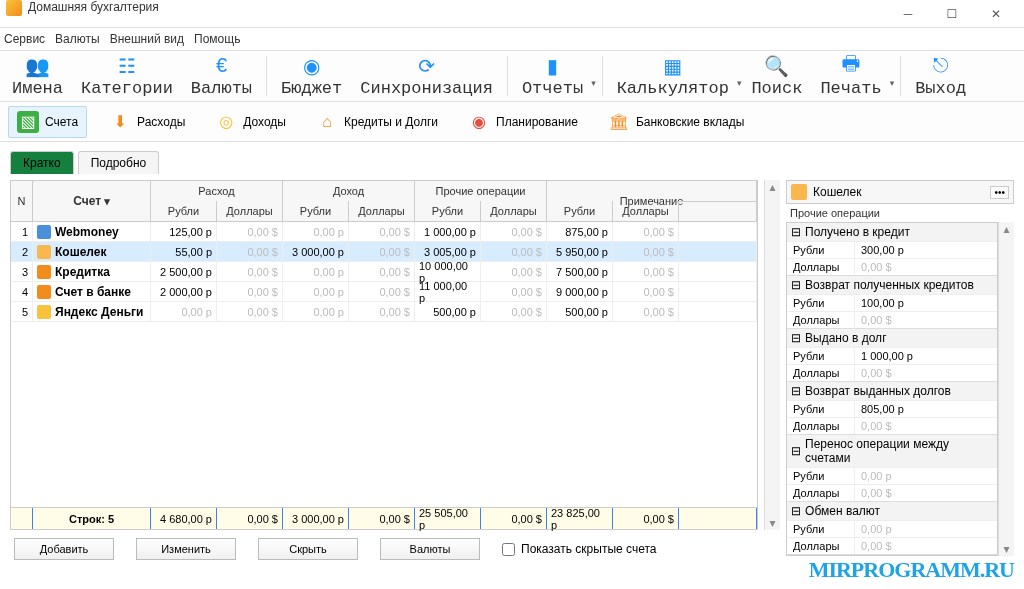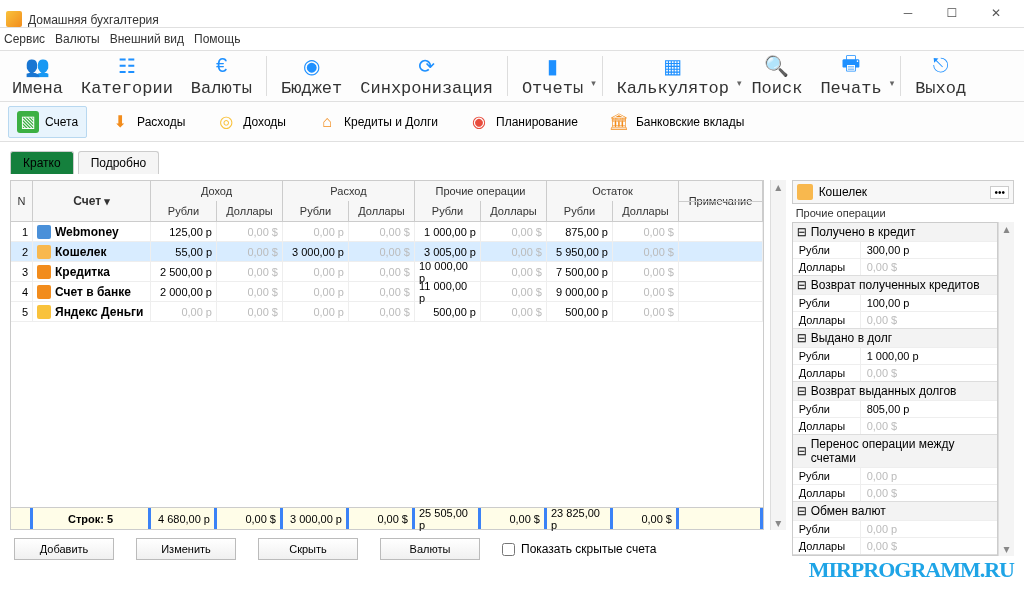--- a/index.html
+++ b/index.html
@@ -1,19 +1,19 @@
 <!DOCTYPE html>
 <html><head>
 <meta charset="utf-8">
 <style>
 * { box-sizing: border-box; margin: 0; padding: 0; font-family: "Segoe UI", Tahoma, sans-serif; font-size: 12px; }
 body { background: #fff; width: 1024px; height: 589px; overflow: hidden; position: relative; }
 
 
-.titlebar { display: flex; align-items: flex-end; height: 28px; padding: 0 6px; background: #fff; border-bottom: 1px solid #e0e0e0; }
+.titlebar { display: flex; align-items: flex-start; height: 28px; padding: 0 6px; background: #fff; border-bottom: 1px solid #e0e0e0; }
 .titlebar .app-icon { width: 16px; height: 16px; background: linear-gradient(135deg,#f9c23c,#f28c1c); border-radius: 2px; margin-right: 6px; }
 .titlebar .title { flex: 1; color: #333; }
 .titlebar .win-btn { width: 44px; height: 28px; display: flex; align-items: center; justify-content: center; color: #555; }
 
 
 .menubar { height: 22px; display: flex; align-items: center; padding: 0 4px; gap: 10px; }
 .menubar span { color: #333; }
 
 
 .toolbar { height: 52px; border-top: 1px solid #e0e0e0; border-bottom: 1px solid #e0e0e0; display: flex; align-items: center; padding: 0 4px; gap: 2px; background: #fdfdfd; }
@@ -44,21 +44,21 @@
 .th { border-right: 1px solid #ccc; padding: 4px; text-align: center; font-size: 11px; color: #333; display:flex; align-items:center; justify-content:center; }
 .tbody { flex: 1; display: flex; flex-direction: column; overflow: hidden; }
 .tr { display: flex; border-bottom: 1px solid #eee; height: 20px; align-items: center; }
 .tr.sel { background: #d8ecff; }
 .td { border-right: 1px solid #eee; padding: 2px 4px; font-size: 11px; height: 100%; display:flex; align-items:center; }
 .td.num { justify-content: flex-end; }
 .td.account { gap: 4px; }
 .acc-icon { width: 14px; height: 14px; border-radius: 2px; }
 .dim { color: #bbb; }
 .tfoot { display: flex; border-top: 1px solid #ccc; background: #fffde8; height: 22px; align-items: center; }
-.tfoot .td { border-right: 3px solid #3b82f6; }
+.tfoot .td { border-right: 1px solid #3b82f6; }
 
 
 .c-n { width: 22px; }
 .c-acct { width: 118px; font-weight: bold; }
 .c-sub { width: 66px; }
 .c-prim { width: 84px; }
 
 
 .side { width: 228px; display: flex; flex-direction: column; }
 .side-head { display:flex; align-items:center; border:1px solid #ccc; padding:3px 4px; gap:6px; background:#f7f7f7; }
@@ -184,24 +184,23 @@
 </div>
 
 <div class="main">
   <div class="table-wrap">
     <div class="thead">
       <div class="thead-row1">
         <div class="th c-n" style="height:40px">N</div>
         <div class="th c-acct" style="height:40px"><span>Счет</span>&nbsp;▾</div>
         <div style="display:flex;flex-direction:column;flex:1">
           <div style="display:flex;height:20px">
+            <div class="th" style="width:132px">Расход</div>
             <div class="th" style="width:132px">Доход</div>
-            <div class="th" style="width:132px">Расход</div>
             <div class="th" style="width:132px">Прочие операции</div>
-            <div class="th" style="width:132px">Остаток</div>
             <div class="th c-prim" style="height:40px;flex:1">Примечание</div>
           </div>
           <div style="display:flex;height:20px">
             <div class="th c-sub">Рубли</div>
               <div class="th c-sub">Доллары</div>
             <div class="th c-sub">Рубли</div>
               <div class="th c-sub">Доллары</div>
             <div class="th c-sub">Рубли</div>
               <div class="th c-sub">Доллары</div>
             <div class="th c-sub">Рубли</div>

